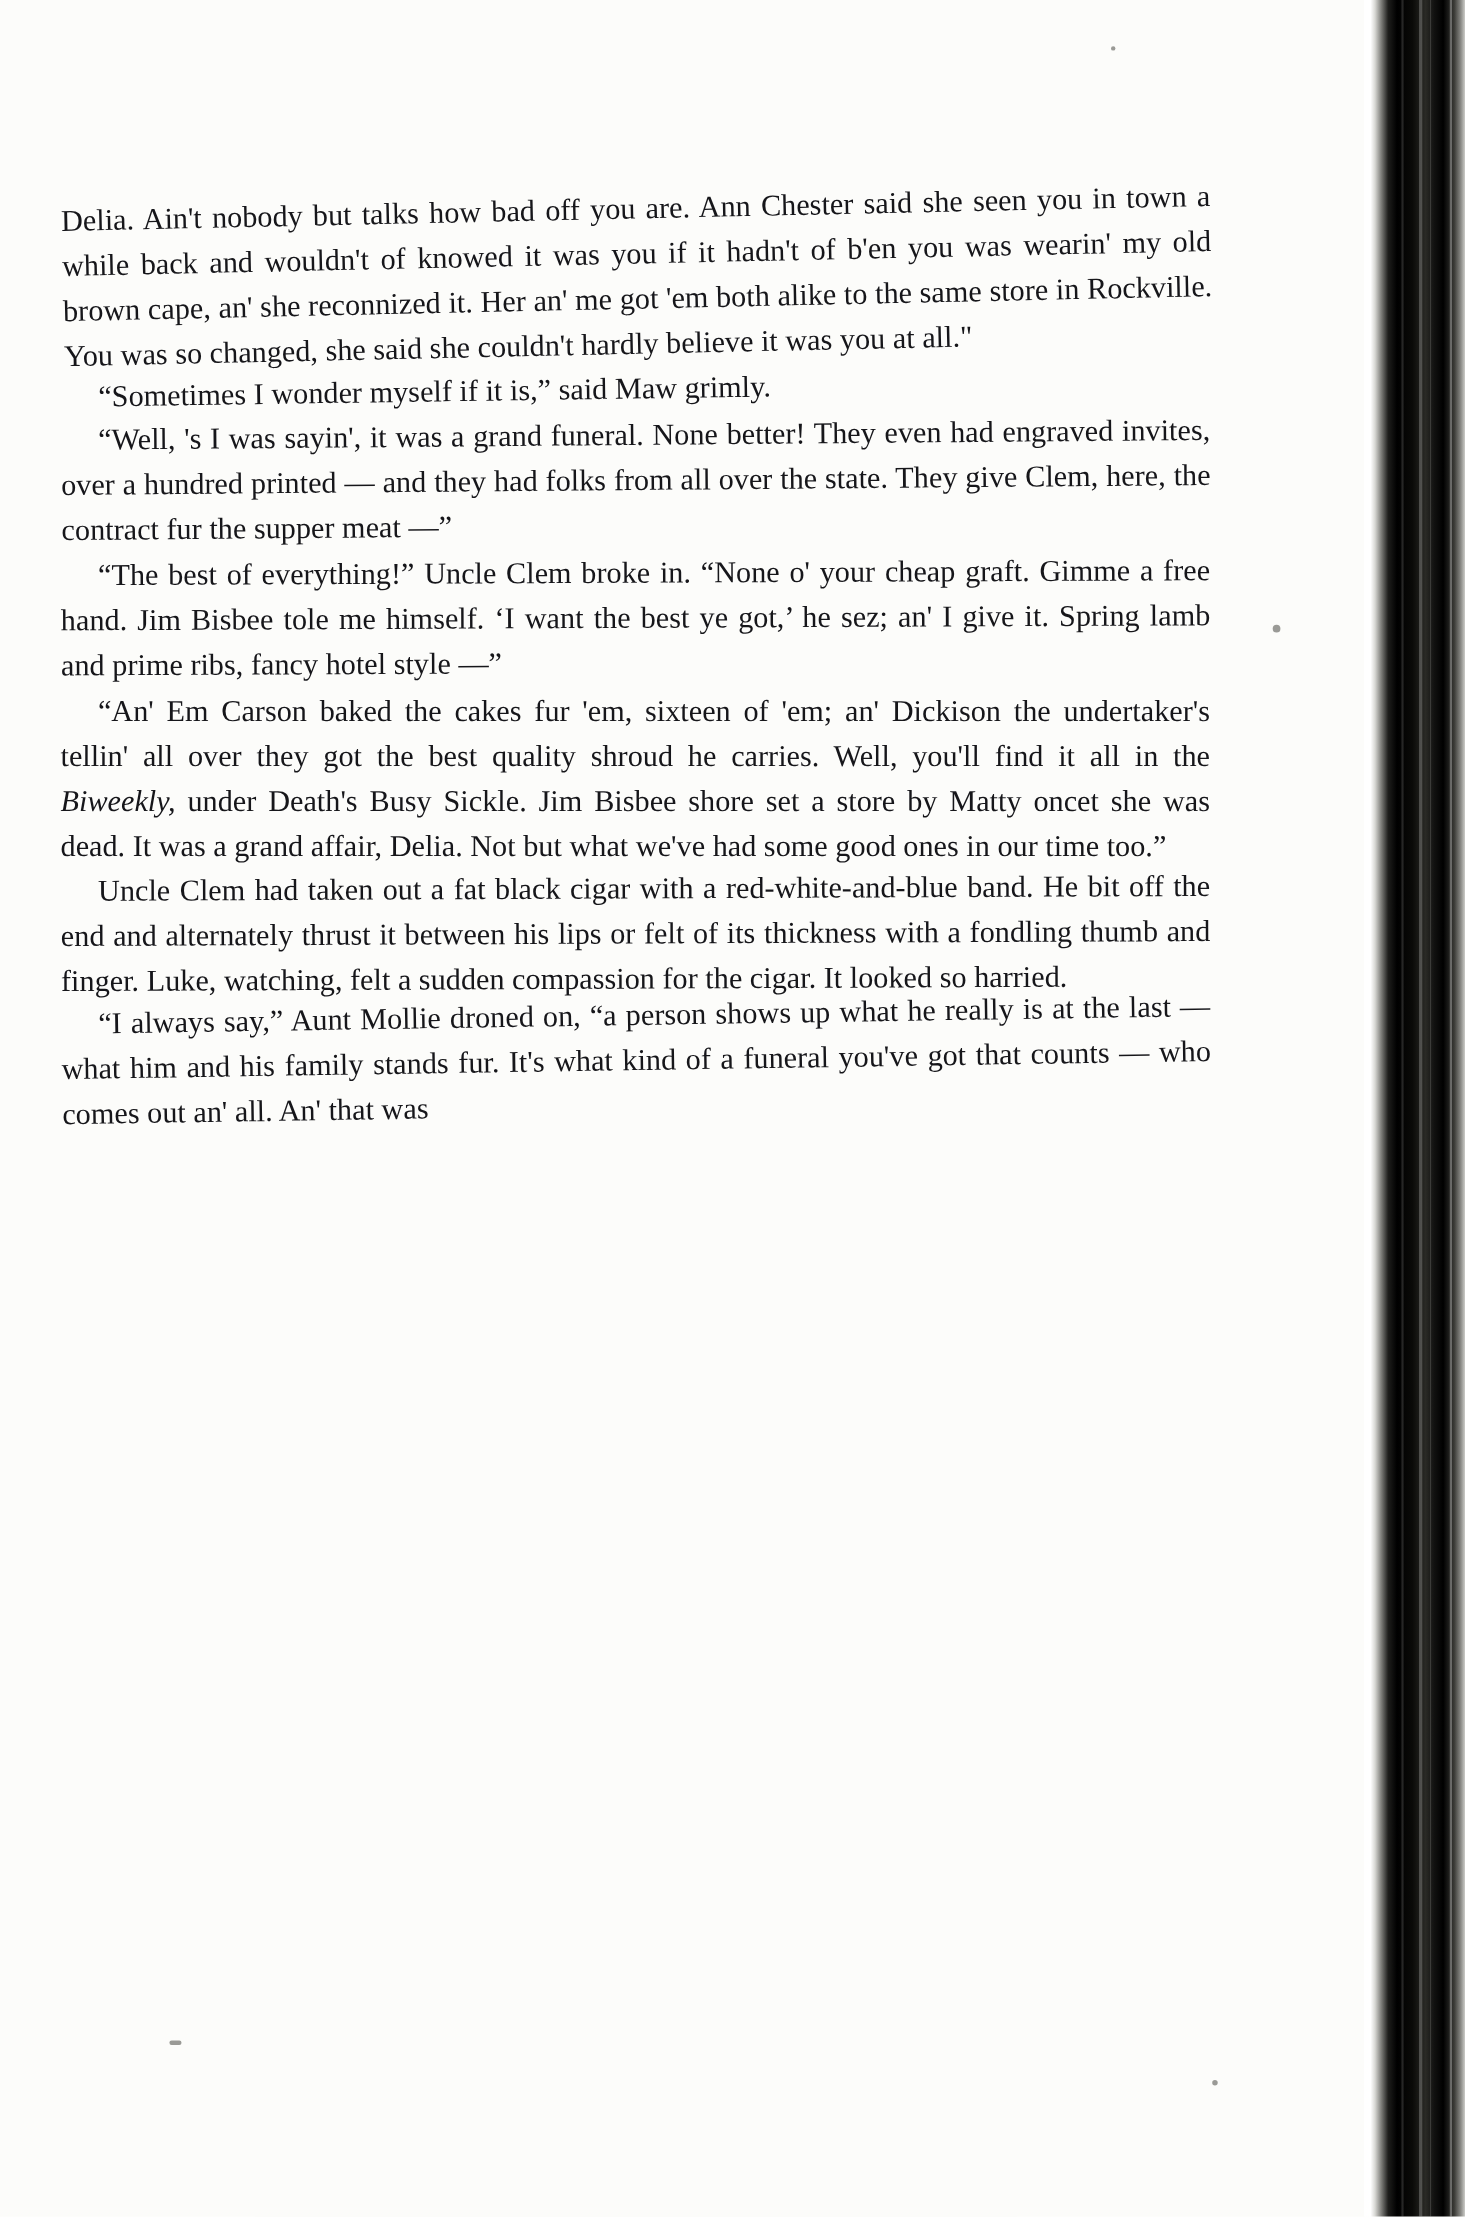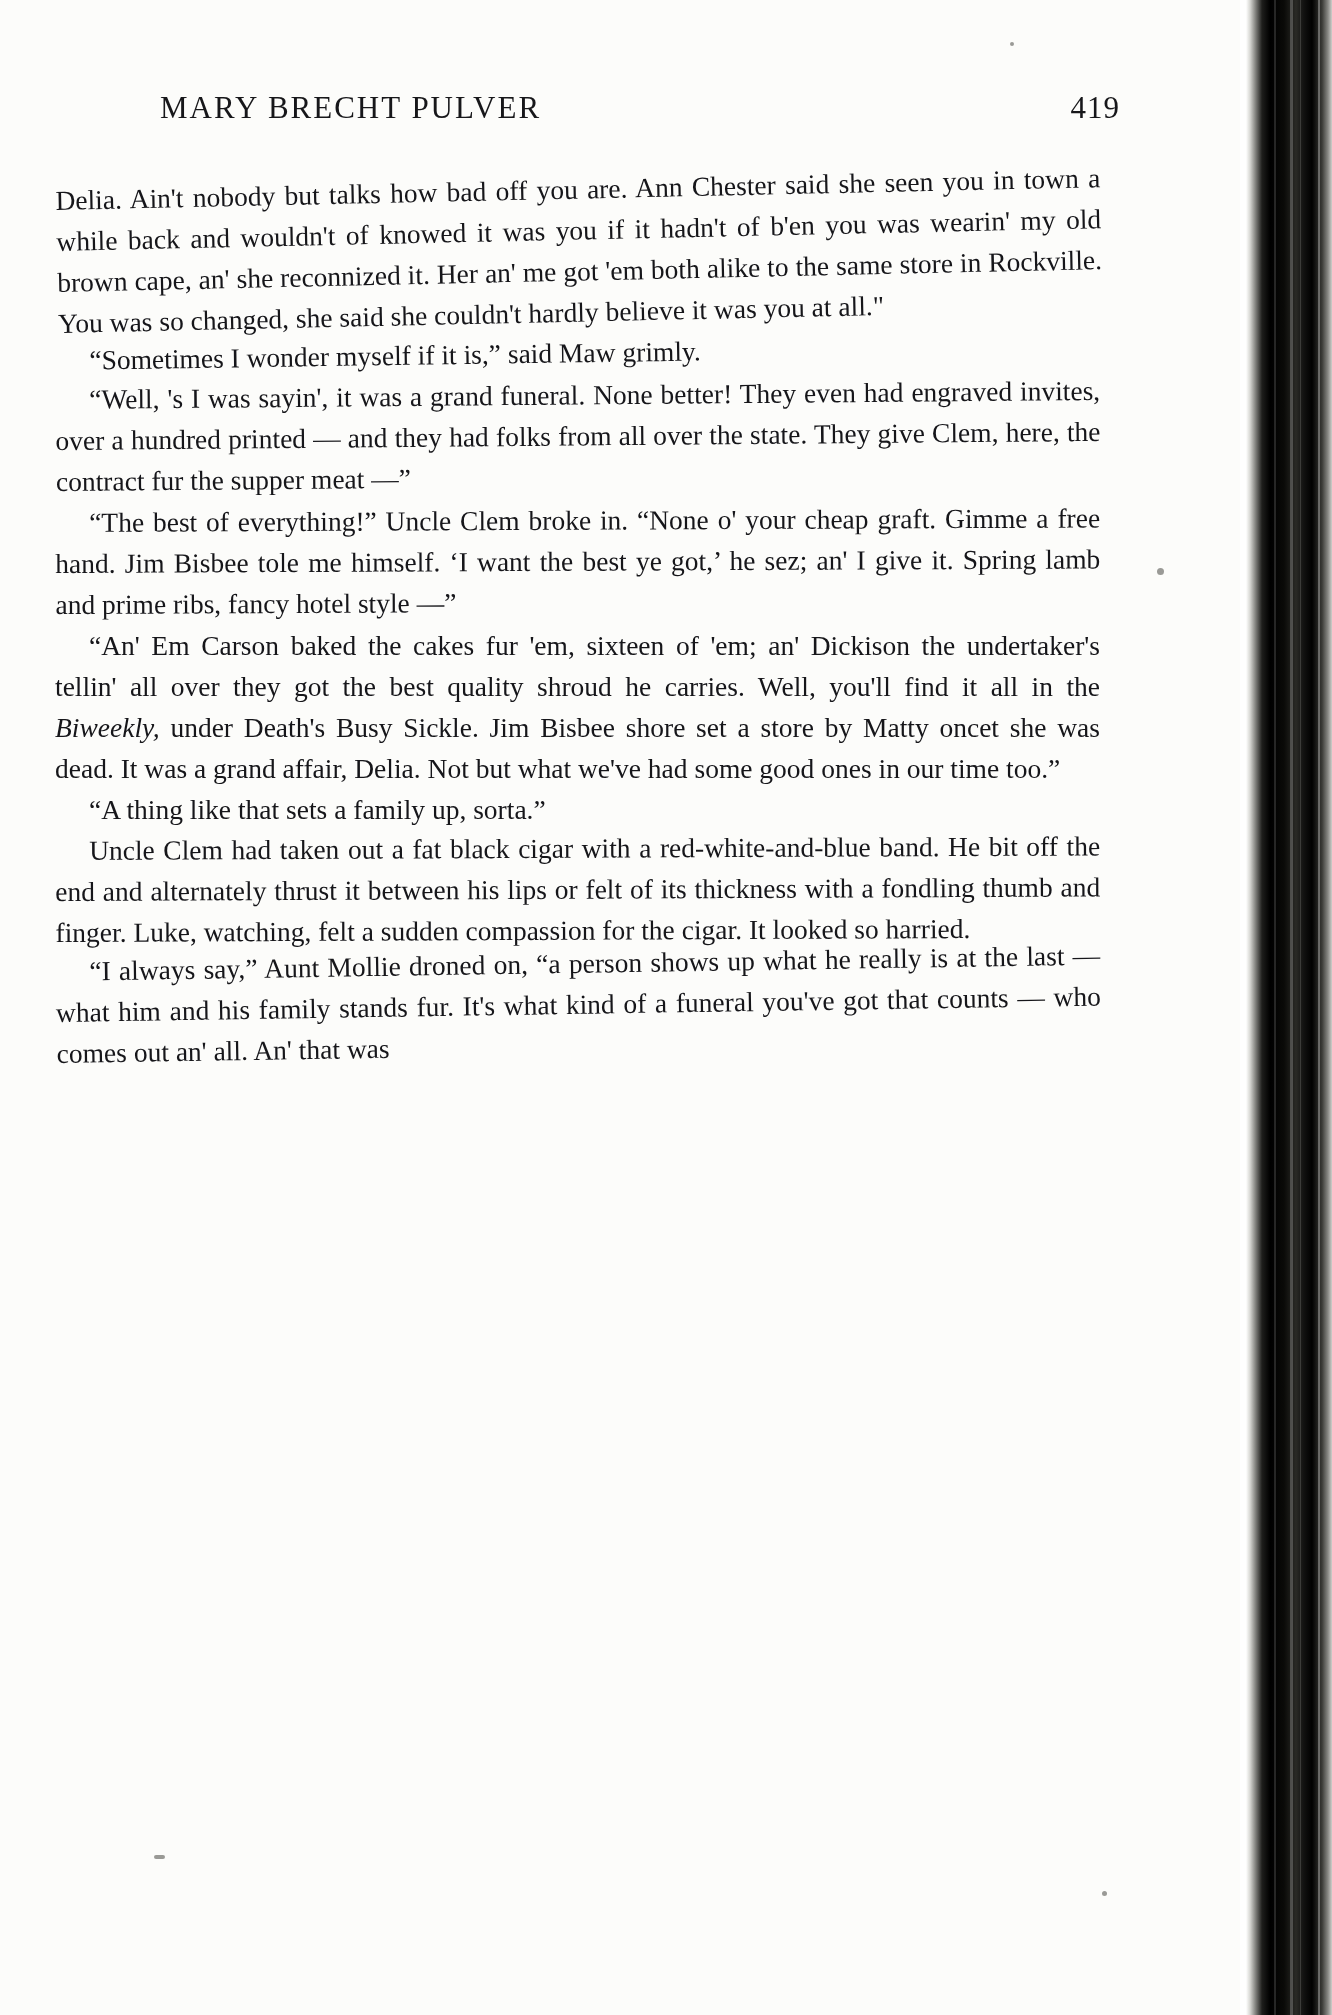--- a/index.html
+++ b/index.html
@@ -128,24 +128,20 @@
 
   <div id="paper"></div>
 
   <div id="gutter">
     <div class="streak" style="left:34px; width:2px;"></div>
     <div class="streak" style="left:50px; width:3px; background:rgba(255,255,255,0.22);"></div>
     <div class="streak" style="left:60px; width:1px;"></div>
     <div class="streak" style="left:78px; width:2px; background:rgba(255,255,255,0.3);"></div>
   </div>
 
-  <div class="header-row">
-    <div class="running-head">MARY BRECHT PULVER</div>
-    <div class="folio">419</div>
-  </div>
 
   <div id="body-text">
 
     <div class="skew-block tilt1" style="width:1045px;">
       <p class="para">Delia. Ain't nobody but talks how bad off you are. Ann Chester said she seen you in town a while back and wouldn't of knowed it was you if it hadn't of b'en you was wearin' my old brown cape, an' she reconnized it. Her an' me got 'em both alike to the same store in Rockville. You was so changed, she said she couldn't hardly believe it was you at all."</p>
     </div>
 
     <div class="skew-block tilt2" style="width:1045px; margin-top:-4px;">
       <p class="para indent">“Sometimes I wonder myself if it is,” said Maw grimly.</p>
     </div>
@@ -156,23 +152,20 @@
 
     <div class="skew-block tilt4" style="width:1045px; margin-top:0px;">
       <p class="para indent">“The best of everything!” Uncle Clem broke in. “None o' your cheap graft. Gimme a free hand. Jim Bisbee tole me himself. ‘I want the best ye got,’ he sez; an' I give it. Spring lamb and prime ribs, fancy hotel style —”</p>
     </div>
 
     <div class="skew-block" style="width:1045px;">
       <p class="para indent"><span>“An' Em Carson baked the cakes fur 'em, sixteen of 'em; an' Dickison the undertaker's tellin' all over they got the best quality shroud he carries. Well, you'll find it all in the </span><em>Biweekly,</em><span> under Death's Busy Sickle. Jim Bisbee shore set a store by Matty oncet she was dead. It was a grand affair, Delia. Not but what we've had some good ones in our time too.”</span></p>
     </div>
 
 
-    <div class="skew-block" style="width:1045px;">
-      <p class="para indent">“A thing like that sets a family up, sorta.”</p>
-    </div>
 
     <div class="skew-block tilt4" style="width:1045px;">
       <p class="para indent">Uncle Clem had taken out a fat black cigar with a red-white-and-blue band. He bit off the end and alternately thrust it between his lips or felt of its thickness with a fondling thumb and finger. Luke, watching, felt a sudden compassion for the cigar. It looked so harried.</p>
     </div>
 
     <div class="skew-block tilt5" style="width:1045px; margin-top:-2px;">
       <p class="para indent">“I always say,” Aunt Mollie droned on, “a person shows up what he really is at the last — what him and his family stands fur. It's what kind of a funeral you've got that counts — who comes out an' all. An' that was</p>
     </div>
 
   </div>

